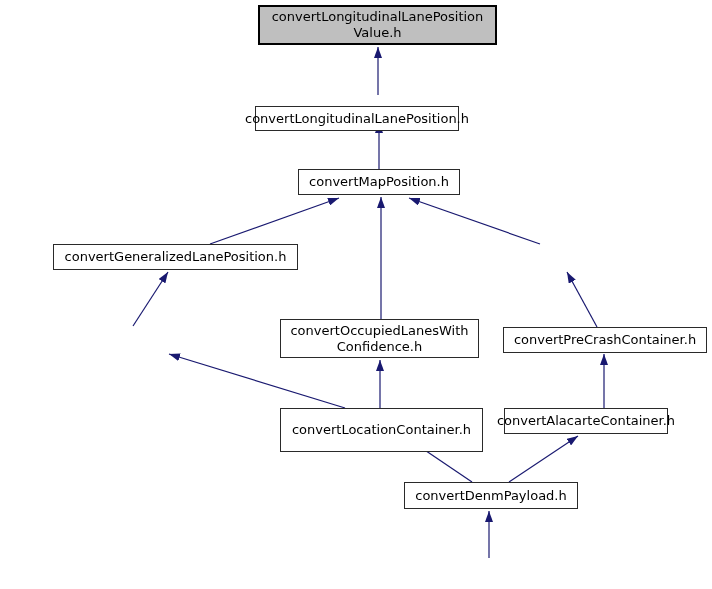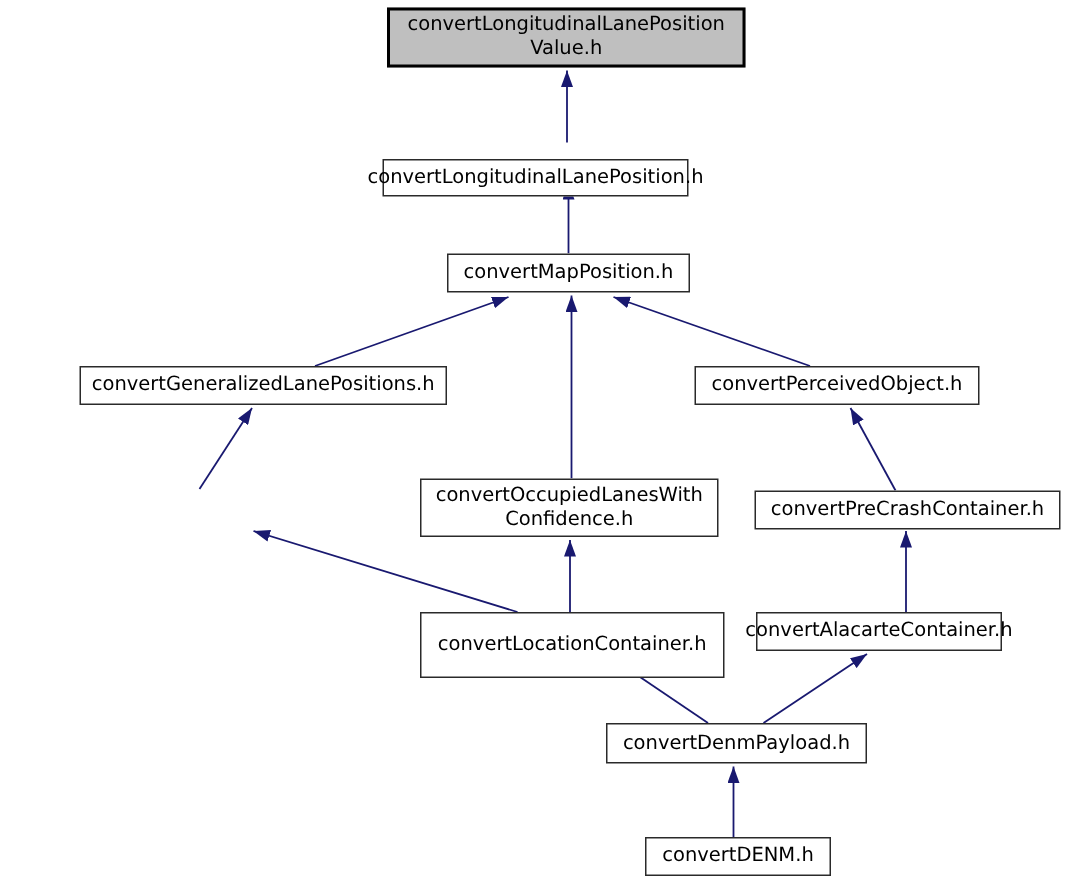--- a/index.html
+++ b/index.html
@@ -85,26 +85,23 @@
 
   <div class="node" style="left:255px;top:106px;width:204px;height:25px">
     <span class="lbl">convertLongitudinalLanePosition.h</span>
   </div>
 
   <div class="node" style="left:298px;top:169px;width:162px;height:26px">
     <span class="lbl">convertMapPosition.h</span>
   </div>
 
   <div class="node" style="left:53px;top:244px;width:245px;height:26px">
-    <span class="lbl">convertGeneralizedLanePositions.h</span>
+    <span class="lbl">convertGeneralizedLanePosition.h</span>
   </div>
 
-  <div class="node" style="left:463px;top:244px;width:190px;height:26px">
-    <span class="lbl">convertPerceivedObject.h</span>
-  </div>
 
 
   <div class="node" style="left:503px;top:327px;width:204px;height:26px">
     <span class="lbl">convertPreCrashContainer.h</span>
   </div>
 
   <div class="node" style="left:280px;top:319px;width:199px;height:39px">
     <span class="lbl">convertOccupiedLanesWith
 Confidence.h</span>
   </div>
@@ -114,17 +111,14 @@
   </div>
 
   <div class="node" style="left:504px;top:408px;width:164px;height:26px">
     <span class="lbl">convertAlacarteContainer.h</span>
   </div>
 
   <div class="node" style="left:404px;top:482px;width:174px;height:27px">
     <span class="lbl">convertDenmPayload.h</span>
   </div>
 
-  <div class="node" style="left:430px;top:558px;width:124px;height:26px">
-    <span class="lbl">convertDENM.h</span>
-  </div>
 
 </div>
 
 </body></html>

